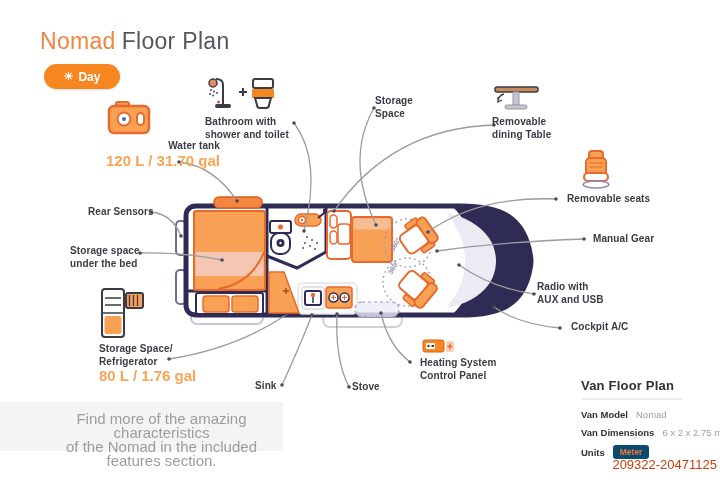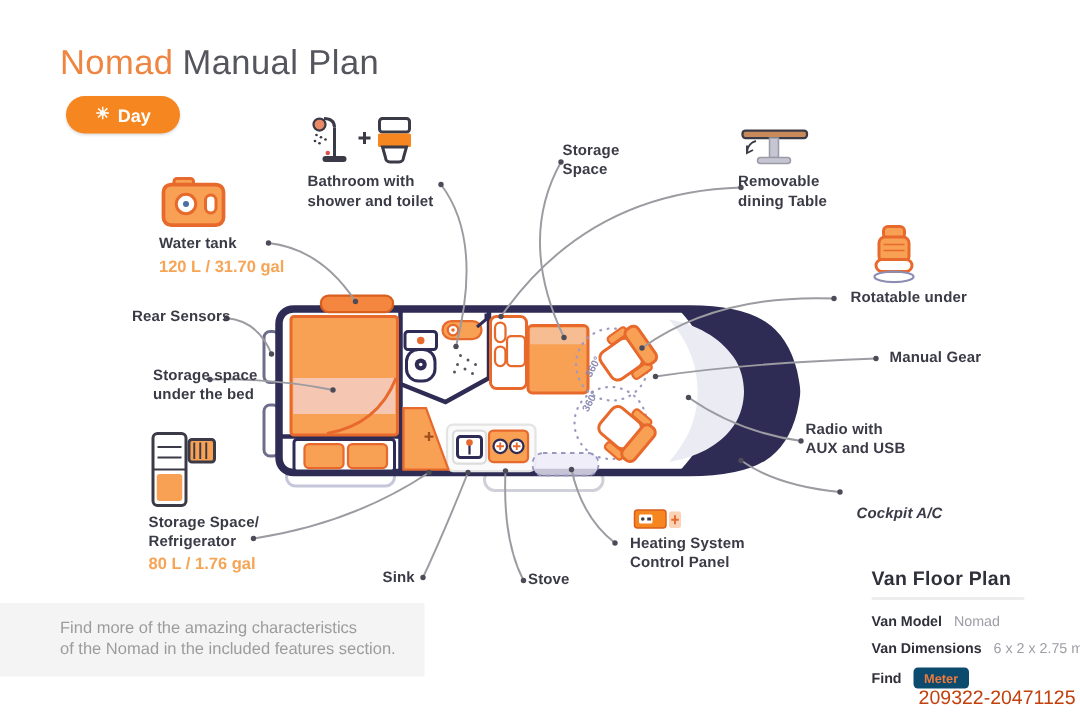--- a/index.html
+++ b/index.html
@@ -7,24 +7,24 @@
          font-family:"Liberation Sans",sans-serif;}
   .title{position:absolute;left:40px;top:28px;font-size:23px;letter-spacing:.3px;font-weight:500;}
   .title .brand{color:#EE8540;}
   .title .rest{color:#55555E;margin-left:6px;}
   .day-btn{position:absolute;left:44px;top:64px;width:76px;height:25px;border-radius:13px;
            background:#F6861F;color:#fff;display:flex;align-items:center;justify-content:center;
            gap:5px;font-size:12px;font-weight:bold;cursor:pointer;box-shadow:0 1px 2px rgba(0,0,0,.15);}
   .day-btn .sun{font-size:11px;line-height:1;}
   .feature{position:absolute;font-size:10px;font-weight:bold;color:#3B3B47;line-height:12.5px;letter-spacing:.1px;}
   .feature .ln{display:block;}
-  .feature .cap{display:block;color:#F6A556;font-size:11px;margin-top:2px;letter-spacing:0;}
+  .feature .cap{display:block;color:#F6A556;font-size:15px;margin-top:2px;letter-spacing:0;}
   .feature svg{display:block;margin-bottom:4px;}
   .note-box{position:absolute;left:0;top:402px;width:283px;height:49px;background:#F4F4F4;}
-  .note-box .nt{position:absolute;left:40px;top:10px;font-size:11px;line-height:14px;color:#9C9C9C;}
+  .note-box .nt{position:absolute;left:40px;top:10px;font-size:15px;line-height:14px;color:#9C9C9C;text-align:center;}
   .spec{position:absolute;left:581px;top:378px;width:155px;}
   .spec h3{margin:0;font-size:13px;color:#30303B;letter-spacing:.2px;}
   .spec .div{width:102px;height:2px;background:#EDEDED;margin:5px 0 9px 0;border-radius:1px;}
   .spec .row{font-size:9.5px;margin-bottom:7px;display:flex;align-items:center;}
   .spec .row .k{font-weight:bold;color:#30303B;margin-right:8px;}
   .spec .row .v{color:#9D9DA5;}
   .badge{background:#0c4a6e;color:#EE7A3D;font-size:8.5px;font-weight:bold;
          padding:2px 7px;border-radius:3px;}
   .watermark{position:absolute;right:3px;top:457px;font-size:13px;color:#c2410c;}
   .overlay{position:absolute;left:0;top:0;}
@@ -192,28 +192,28 @@
       <circle cx="282" cy="385" r="1.8"></circle>
         <circle cx="312" cy="315" r="1.8"></circle>
       <circle cx="349" cy="387" r="1.8"></circle>
         <circle cx="337" cy="314" r="1.8"></circle>
       <circle cx="410" cy="362" r="1.8"></circle>
         <circle cx="381" cy="313" r="1.8"></circle>
     </g>
   </svg>
 
   <div class="title">
-    <span class="brand">Nomad</span><span class="rest">Manual Plan</span>
+    <span class="brand">Nomad</span><span class="rest">Floor Plan</span>
   </div>
   <div class="day-btn">
     <span class="sun">☀</span>
     <span>Day</span>
   </div>
 
-  <div class="feature" style="left:106px;top:117px;">
+  <div class="feature" style="left:106px;top:100px;text-align:right;">
     <svg width="46" height="36" viewBox="0 0 46 36">
       <rect x="10" y="2" width="13" height="7" rx="2" fill="#F8A155" stroke="#E8692C" stroke-width="2"></rect>
       <rect x="3" y="6" width="40" height="27" rx="5" fill="#F8A155" stroke="#E8692C" stroke-width="2.5"></rect>
       <circle cx="18" cy="19" r="6.5" fill="#fff" stroke="#E8692C" stroke-width="2"></circle>
       <circle cx="18" cy="19" r="2" fill="#4A6FA5"></circle>
       <rect x="31" y="13" width="7" height="12" rx="3.5" fill="#fff" stroke="#E8692C" stroke-width="2"></rect>
     </svg>
     <span class="ln">Water tank</span>
     <span class="cap">120 L / 31.70 gal</span>
   </div>
@@ -258,41 +258,41 @@
   </div>
 
   <div class="feature" style="left:567px;top:149px;">
     <svg width="30" height="40" viewBox="0 0 30 40" style="margin-left:14px;">
       <rect x="8" y="2" width="14" height="8" rx="3" fill="#F8A155" stroke="#E8692C" stroke-width="2"></rect>
       <rect x="5" y="9" width="20" height="17" rx="4" fill="#F8A155" stroke="#E8692C" stroke-width="2"></rect>
       <path d="M 8,14 h 14 M 8,18 h 14" stroke="#E8692C" stroke-width="1"></path>
       <rect x="3" y="24" width="24" height="8" rx="4" fill="#fff" stroke="#E8692C" stroke-width="2"></rect>
       <ellipse cx="15" cy="35.5" rx="13" ry="3.5" fill="none" stroke="#8D8DB4" stroke-width="1.5"></ellipse>
     </svg>
-    <span class="ln">Rotatable under</span>
+    <span class="ln">Removable seats</span>
   </div>
 
   <div class="feature" style="left:593px;top:233px;">
     <span class="ln">Manual Gear</span>
   </div>
 
   <div class="feature" style="left:537px;top:281px;">
     <span class="ln">Radio with</span>
     <span class="ln">AUX and USB</span>
   </div>
 
-  <div class="feature" style="left:571px;top:337px;font-style:italic;">
+  <div class="feature" style="left:571px;top:321px;">
     <span class="ln">Cockpit A/C</span>
   </div>
 
   <div class="feature" style="left:88px;top:206px;">
     <span class="ln">Rear Sensors</span>
   </div>
 
-  <div class="feature" style="left:70px;top:245px;margin-left:32px;">
+  <div class="feature" style="left:70px;top:245px;">
     <span class="ln">Storage space</span>
     <span class="ln">under the bed</span>
   </div>
 
   <div class="feature" style="left:99px;top:285px;">
     <svg width="46" height="54" viewBox="0 0 46 54">
       <rect x="3" y="4" width="22" height="48" rx="3" fill="#fff" stroke="#3B3B47" stroke-width="2"></rect>
       <path d="M 6,13 h 16 M 6,20 h 16 M 3,28 h 22" stroke="#3B3B47" stroke-width="1.3"></path>
       <rect x="5.5" y="31" width="17" height="18" rx="2" fill="#F8A155"></rect>
       <rect x="27" y="8" width="17" height="15" rx="2" fill="#F8A155" stroke="#3B3B47" stroke-width="2"></rect>
@@ -336,20 +336,20 @@
     <div class="div"></div>
     <div class="row">
       <span class="k">Van Model</span>
       <span class="v">Nomad</span>
     </div>
     <div class="row">
       <span class="k">Van Dimensions</span>
       <span class="v">6 x 2 x 2.75 m</span>
     </div>
     <div class="row">
-      <span class="k">Find</span>
+      <span class="k">Units</span>
       <span class="badge">Meter</span>
     </div>
   </div>
 
   <div class="watermark">209322-20471125</div>
 
 </div>
 
 </body></html>

